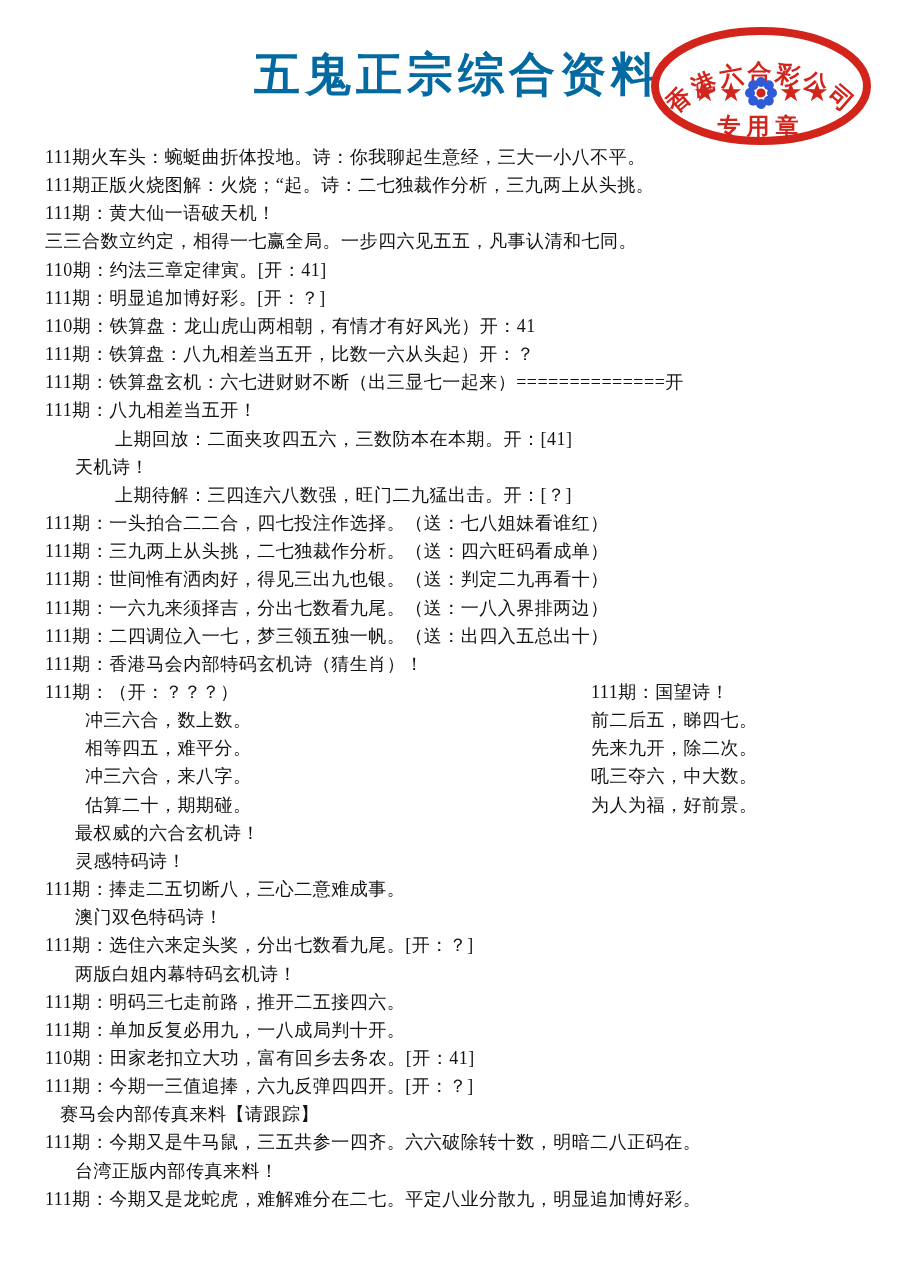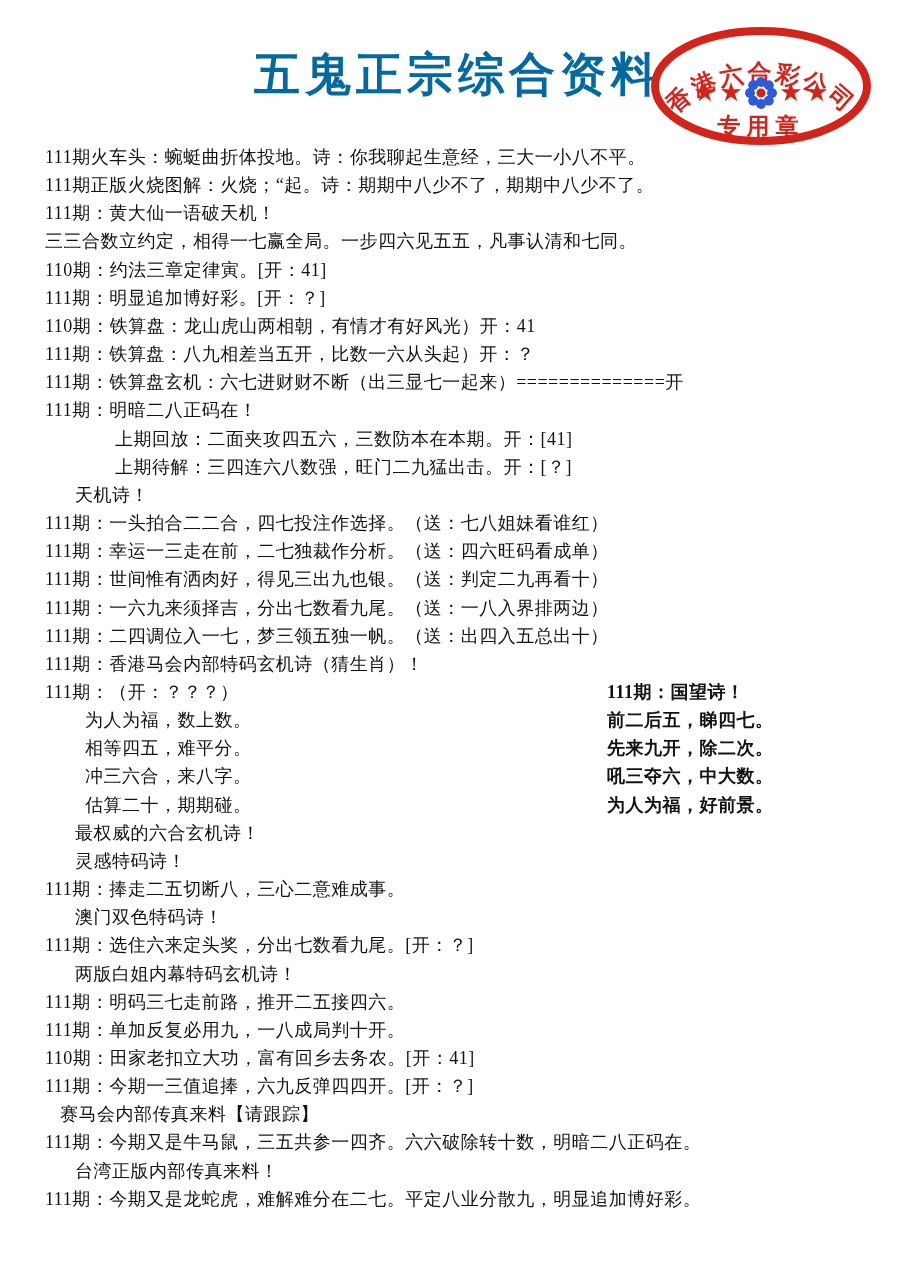--- a/index.html
+++ b/index.html
@@ -31,21 +31,21 @@
     font-size: 18px;
     line-height: 28.15px;
     white-space: nowrap;
     letter-spacing: 0.5px;
   }
   .ind0 { padding-left: 0; }
   .ind1 { padding-left: 30px; }
   .ind2 { padding-left: 70px; }
   .ind3 { padding-left: 40px; }
   .ind4 { padding-left: 15px; }
-  .right-col { position: absolute; left: 562px; top: 0; font-weight: bold; }
+  .right-col { position: absolute; left: 546px; top: 0; }
 </style>
 </head>
 <body>
 
 <div class="header">
   <div class="page-title">五鬼正宗综合资料</div>
 
   <svg class="stamp" viewBox="0 0 226 120" xmlns="http://www.w3.org/2000/svg">
     <ellipse cx="113" cy="60" rx="106" ry="55" fill="none" stroke-width="8" stroke="#d3241c"></ellipse>
     <path id="stampArc" d="M 26 92 A 94 60 0 0 1 200 92" fill="none"></path>
@@ -64,40 +64,40 @@
       <circle cx="102" cy="67" r="5"></circle>
       <circle cx="105.2" cy="59.2" r="5"></circle>
       <circle cx="113" cy="67" r="4.5" fill="#d3241c"></circle>
     </g>
     <text x="113" y="108" text-anchor="middle" font-size="23" font-weight="700" letter-spacing="6" fill="#d3241c">专用章</text>
   </svg>
 </div>
 
 <div class="content">
     <div class="line ind0"><span>111期火车头：蜿蜓曲折体投地。诗：你我聊起生意经，三大一小八不平。</span></div>
-    <div class="line ind0"><span>111期正版火烧图解：火烧；“起。诗：期期中八少不了，期期中八少不了。</span></div>
+    <div class="line ind0"><span>111期正版火烧图解：火烧；“起。诗：二七独裁作分析，三九两上从头挑。</span></div>
     <div class="line ind0"><span>111期：黄大仙一语破天机！</span></div>
     <div class="line ind0"><span>三三合数立约定，相得一七赢全局。一步四六见五五，凡事认清和七同。</span></div>
     <div class="line ind0"><span>110期：约法三章定律寅。[开：41]</span></div>
     <div class="line ind0"><span>111期：明显追加博好彩。[开：？]</span></div>
     <div class="line ind0"><span>110期：铁算盘：龙山虎山两相朝，有情才有好风光）开：41</span></div>
     <div class="line ind0"><span>111期：铁算盘：八九相差当五开，比数一六从头起）开：？</span></div>
     <div class="line ind0"><span>111期：铁算盘玄机：六七进财财不断（出三显七一起来）==============开</span></div>
-    <div class="line ind0"><span>111期：明暗二八正码在！</span></div>
+    <div class="line ind0"><span>111期：八九相差当五开！</span></div>
     <div class="line ind2"><span>上期回放：二面夹攻四五六，三数防本在本期。开：[41]</span></div>
+    <div class="line ind1"><span>天机诗！</span></div>
     <div class="line ind2"><span>上期待解：三四连六八数强，旺门二九猛出击。开：[？]</span></div>
-    <div class="line ind1"><span>天机诗！</span></div>
     <div class="line ind0"><span>111期：一头拍合二二合，四七投注作选择。（送：七八姐妹看谁红）</span></div>
-    <div class="line ind0"><span>111期：幸运一三走在前，二七独裁作分析。（送：四六旺码看成单）</span></div>
+    <div class="line ind0"><span>111期：三九两上从头挑，二七独裁作分析。（送：四六旺码看成单）</span></div>
     <div class="line ind0"><span>111期：世间惟有洒肉好，得见三出九也银。（送：判定二九再看十）</span></div>
     <div class="line ind0"><span>111期：一六九来须择吉，分出七数看九尾。（送：一八入界排两边）</span></div>
     <div class="line ind0"><span>111期：二四调位入一七，梦三领五独一帆。（送：出四入五总出十）</span></div>
     <div class="line ind0"><span>111期：香港马会内部特码玄机诗（猜生肖）！</span></div>
     <div class="line ind0"><span>111期：（开：？？？）</span><span class="right-col">111期：国望诗！</span></div>
-    <div class="line ind3"><span>为人为福，数上数。</span><span class="right-col">前二后五，睇四七。</span></div>
+    <div class="line ind3"><span>冲三六合，数上数。</span><span class="right-col">前二后五，睇四七。</span></div>
     <div class="line ind3"><span>相等四五，难平分。</span><span class="right-col">先来九开，除二次。</span></div>
     <div class="line ind3"><span>冲三六合，来八字。</span><span class="right-col">吼三夺六，中大数。</span></div>
     <div class="line ind3"><span>估算二十，期期碰。</span><span class="right-col">为人为福，好前景。</span></div>
     <div class="line ind1"><span>最权威的六合玄机诗！</span></div>
     <div class="line ind1"><span>灵感特码诗！</span></div>
     <div class="line ind0"><span>111期：捧走二五切断八，三心二意难成事。</span></div>
     <div class="line ind1"><span>澳门双色特码诗！</span></div>
     <div class="line ind0"><span>111期：选住六来定头奖，分出七数看九尾。[开：？]</span></div>
     <div class="line ind1"><span>两版白姐内幕特码玄机诗！</span></div>
     <div class="line ind0"><span>111期：明码三七走前路，推开二五接四六。</span></div>

